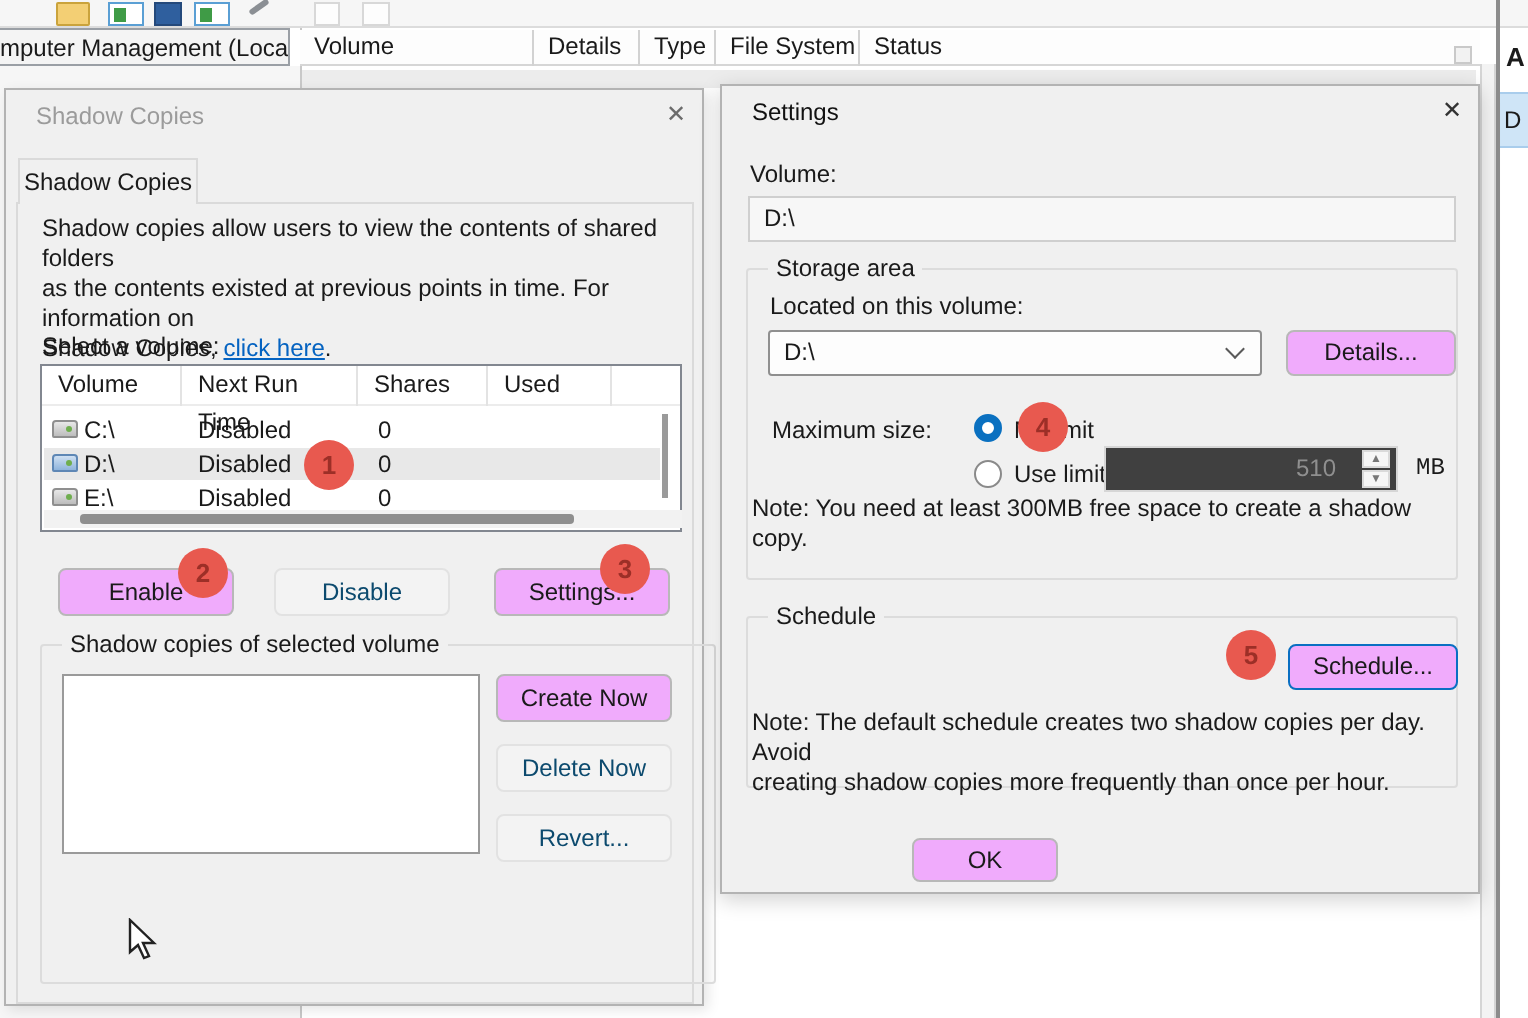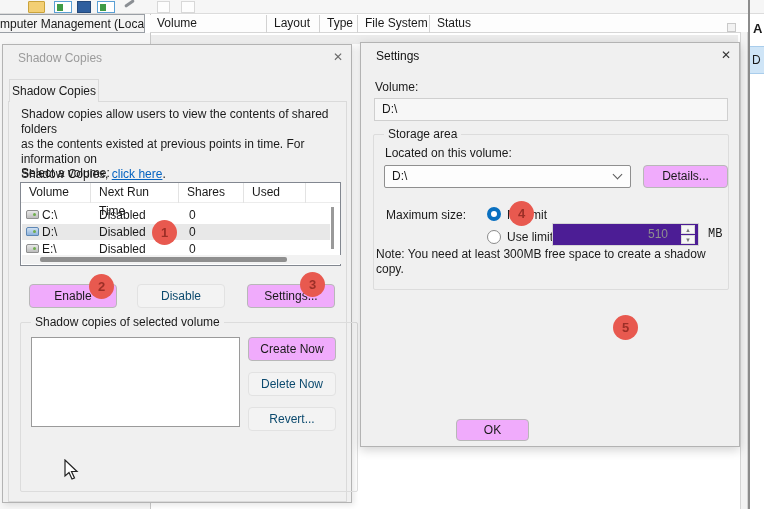--- a/index.html
+++ b/index.html
@@ -71,21 +71,21 @@
   
   #settingsDlg { left:360px; top:42px; width:380px; height:405px; box-shadow:0 3px 10px rgba(0,0,0,.18); }
   #settingsDlg .dlg-title { color:#111; }
   #settingsDlg .dlg-close { right:5px; color:#333; }
   .field { position:absolute; background:#f7f7f7; border:1px solid #cfcfcf; line-height:21px; padding-left:7px; }
   .combo { position:absolute; background:#fdfdfd; border:1px solid #8f8f8f; border-radius:2px; line-height:21px; padding-left:7px; }
   .chevron { position:absolute; right:9px; top:7px; width:7px; height:7px; border-right:1px solid #5a5a5a; border-bottom:1px solid #5a5a5a; transform:rotate(45deg); transform-origin:center; margin-top:-2px; }
   .radio { position:absolute; width:14px; height:14px; border-radius:50%; background:#fff; }
   .radio.on { border:4px solid #0a70c0; }
   .radio.off { border:1px solid #8a8a8a; }
-  .spin-field { position:absolute; background:#4c1d95; border:1px solid #d6d6d6; }
+  .spin-field { position:absolute; background:#404040; border:1px solid #d6d6d6; }
   .spin-val { position:absolute; right:30px; top:3px; color:#8f8f8f; }
   .spinner { position:absolute; right:3px; top:1px; width:14px; height:19px; }
   .spin-btn { position:absolute; left:0; width:14px; height:9px; background:#f6f6f6; border:1px solid #dadada; color:#777; font-size:6px; line-height:8px; text-align:center; }
   .spin-up { top:0; } .spin-dn { top:10px; }
   .note { position:absolute; line-height:15px; white-space:pre-line; }
 
   
   .ann { position:absolute; width:25px; height:25px; border-radius:50%; background:#e8594f; color:#9c2f27; font-weight:bold; font-size:13px; text-align:center; line-height:25px; z-index:50; }
 
   
@@ -108,21 +108,21 @@
 
   <div class="left-pane-bg"></div>
   <div class="list-pane-bg"></div>
 
   <div class="tree-header">
     <span>mputer Management (Local</span>
   </div>
 
   <div class="col-header">
     <div class="col-cell" style="left:0；width:117px;width:117px;">Volume</div>
-    <div class="col-cell" style="left:117px;width:53px;">Layout</div>
+    <div class="col-cell" style="left:117px;width:53px;">Details</div>
     <div class="col-cell" style="left:170px;width:38px;">Type</div>
     <div class="col-cell" style="left:208px;width:72px;">File System</div>
     <div class="col-cell" style="left:280px;width:308px;border-right:none;">Status</div>
   </div>
   <div class="hdr-widget"></div>
   <div class="ghost-row"></div>
 
   <div class="scroll-strip"></div>
   <div class="actions-border"></div>
   <div class="actions-pane">
@@ -218,20 +218,26 @@
         <span class="spinner">
           <span class="spin-btn spin-up">▲</span>
           <span class="spin-btn spin-dn">▼</span>
         </span>
       </div>
       <div style="position:absolute;left:334px;top:92px;font-family:Liberation Mono, monospace;">MB</div>
 
       <div class="note" style="left:2px;top:112px;width:350px;">Note: You need at least 300MB free space to create a shadow copy.</div>
     </div>
 
+    <div class="groupbox" style="left:12px;top:265px;width:356px;height:86px;">
+      <div class="legend">Schedule</div>
+      <div class="btn small default" style="left:270px;top:13px;width:85px;">Schedule...</div>
+      <div class="note" style="left:2px;top:45px;width:352px;">Note: The default schedule creates two shadow copies per day. Avoid
+creating shadow copies more frequently than once per hour.</div>
+    </div>
 
     <div class="btn" style="left:95px;top:376px;width:73px;height:22px;line-height:20px;">OK</div>
   </div>
 
   <div class="ann" style="left:152px;top:220px;">1</div>
   <div class="ann" style="left:89px;top:274px;">2</div>
   <div class="ann" style="left:300px;top:272px;">3</div>
   <div class="ann" style="left:509px;top:201px;">4</div>
   <div class="ann" style="left:613px;top:315px;">5</div>
 

